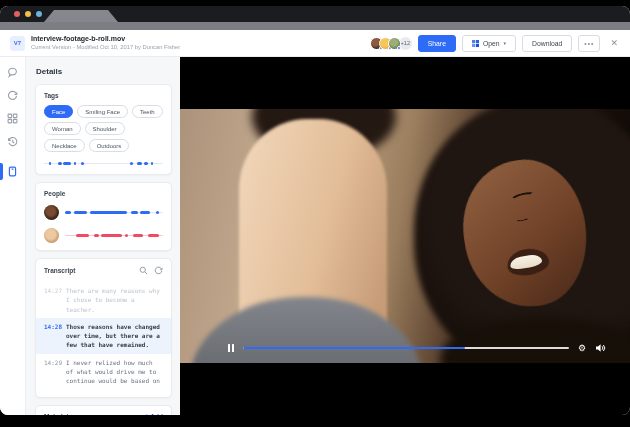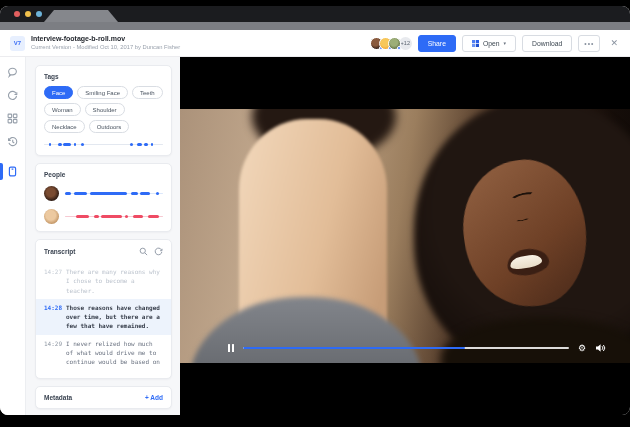--- a/index.html
+++ b/index.html
@@ -189,20 +189,21 @@
         </div>
         <div class="rail-item active">
           <svg width="11" height="11" viewBox="0 0 10 10" fill="none" stroke-width="1.1">
               <rect x="2.2" y="1" width="5.6" height="8" rx="1.2"></rect>
               <path d="M4.2 2.8h1.6"></path>
             </svg>
         </div>
       </div>
 
       <div class="panel">
+        <div class="panel-title">Details</div>
 
         <div class="card">
           <div class="card-label">Tags</div>
           <div class="pills">
               <span class="pill active">Face</span>
               <span class="pill">Smiling Face</span>
               <span class="pill">Teeth</span>
               <span class="pill">Woman</span>
               <span class="pill">Shoulder</span>
               <span class="pill">Necklace</span>

